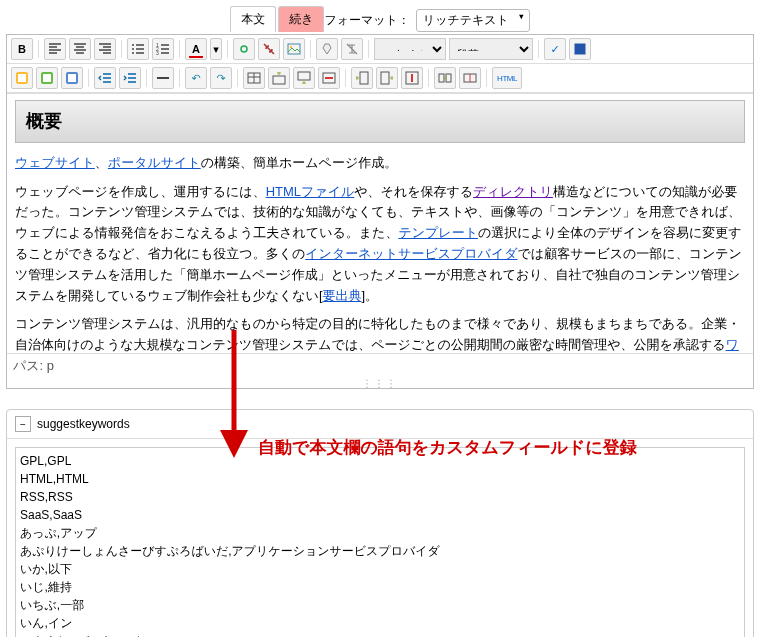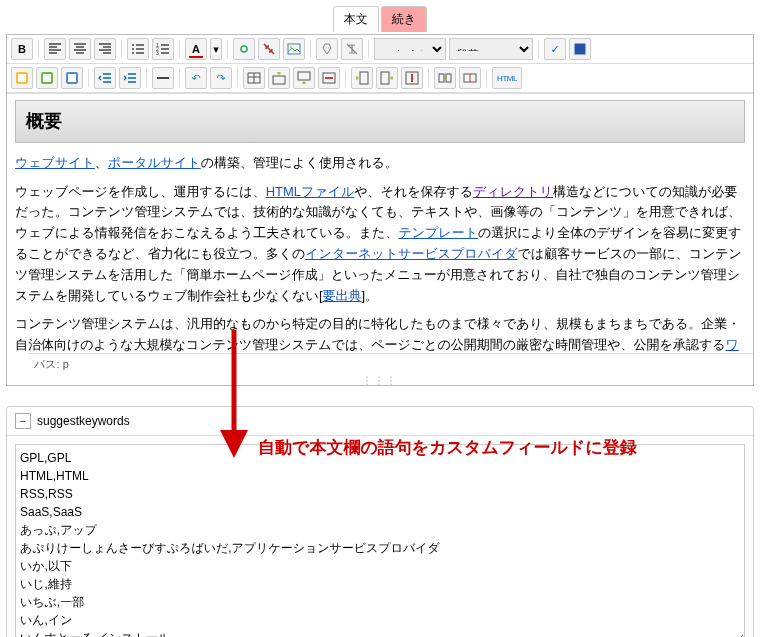--- a/index.html
+++ b/index.html
@@ -14,40 +14,44 @@
 .editor-box { border: 1px solid #bbb; }
 .toolbar { border-bottom: 1px solid #ddd; padding: 3px 4px; display: flex; flex-wrap: wrap; align-items: center; gap: 3px; }
 .tool-btn { width: 22px; height: 22px; border: 1px solid #ccc; background: #f4f4f4; display: inline-flex; align-items: center; justify-content: center; font-size: 11px; cursor: pointer; border-radius: 2px; }
 .sep { width: 1px; height: 18px; background: #ddd; margin: 0 2px; }
 .tool-select { height: 22px; border: 1px solid #ccc; font-size: 11px; padding: 8px 3px; }
 .content-area { padding: 6px 8px; border-top: 1px solid #ddd; height: 260px; overflow: hidden; line-height: 1.6; font-size: 13px; position: relative; }
 .h2-block { background: linear-gradient(#f0f0f0,#d8d8d8); border: 1px solid #bbb; padding: 6px 10px; font-size: 18px; font-weight: bold; margin-bottom: 10px; }
 .content-area a { color: #1155cc; text-decoration: underline; }
 .content-area a.visited { color: #6611aa; }
 .content-area p { margin-bottom: 8px; }
-.path-bar { border-top: 1px solid #ddd; padding: 3px 6px; font-size: 11px; color: #555; background: #fff; margin-left: 21px; }
+.path-bar { border-top: 1px solid #ddd; padding: 3px 6px; font-size: 13px; color: #555; background: #fff; }
 .resize-grip { height: 10px; text-align: center; color: #aaa; font-size: 10px; letter-spacing: 2px; }
 .arrow-svg { position: absolute; left: 214px; top: 330px; pointer-events: none; }
 .annotation { position: absolute; left: 258px; top: 436px; color: #d00000; font-weight: bold; font-size: 17px; pointer-events: none; }
 .keywords-box { border: 1px solid #ccc; border-radius: 4px; margin-top: 20px; }
 .kw-header { display: flex; align-items: center; padding: 6px 8px; gap: 6px; border-bottom: 1px solid #ddd; }
 .kw-toggle { width: 16px; height: 16px; border: 1px solid #aaa; display: flex; align-items: center; justify-content: center; font-size: 10px; cursor: pointer; }
 .kw-body { padding: 8px; }
 .kw-textarea { width: 100%; height: 200px; resize: vertical; font-size: 12px; font-family: inherit; border: 1px solid #ccc; padding: 4px; line-height: 1.5; }
 .icon-svg { width: 14px; height: 14px; }
 .badge-html { font-size: 8px; letter-spacing: -0.5px; }
 </style>
 </head>
 <body>
 
 <div class="top-row">
   <div class="tabs">
     <div class="tab active">本文</div>
     <div class="tab">続き</div>
   </div>
+  <div class="format-area">
+    <span>フォーマット：</span>
+    <div class="format-select">リッチテキスト</div>
+  </div>
 </div>
 
 <div class="editor-box">
 
   <div class="toolbar">
     <span class="tool-btn" style="font-weight:bold">B</span>
     <span class="sep"></span>
     <span class="tool-btn">
         <svg class="icon-svg" viewBox="0 0 14 14">
           <path d="M1 2h12M1 5h8M1 8h12M1 11h8" stroke="#444" stroke-width="1.5"></path>
@@ -224,21 +228,21 @@
           <path d="M7 3v8" stroke="#d33"></path>
         </svg>
       </span>
     <span class="sep"></span>
     <span class="tool-btn badge-html" style="color:#06c;font-weight:normal;width:30px">HTML</span>
   </div>
 
   <div class="content-area">
     <div class="h2-block">概要</div>
     <p>
-      <a>ウェブサイト</a><span>、</span><a>ポータルサイト</a><span>の構築、管理によく使用される。</span>
+      <a>ウェブサイト</a><span>、</span><a>ポータルサイト</a><span>の構築、簡単ホームページ作成。</span>
     </p>
     <p>
       <span>ウェッブページを作成し、運用するには、</span><a>HTMLファイル</a><span>や、それを保存する</span><a class="visited">ディレクトリ</a><span>構造などについての知識が必要だった。コンテンツ管理システムでは、技術的な知識がなくても、テキストや、画像等の「コンテンツ」を用意できれば、ウェブによる情報発信をおこなえるよう工夫されている。また、</span><a>テンプレート</a><span>の選択により全体のデザインを容易に変更することができるなど、省力化にも役立つ。多くの</span><a>インターネットサービスプロバイダ</a><span>では顧客サービスの一部に、コンテンツ管理システムを活用した「簡単ホームページ作成」といったメニューが用意されており、自社で独自のコンテンツ管理システムを開発しているウェブ制作会社も少なくない[</span><a>要出典</a><span>]。</span>
     </p>
     <p>
       <span>コンテンツ管理システムは、汎用的なものから特定の目的に特化したものまで様々であり、規模もまちまちである。企業・自治体向けのような大規模なコンテンツ管理システムでは、ページごとの公開期間の厳密な時間管理や、公開を承認する</span><a>ワークフロー</a>
     </p>
   </div>
 
   <div class="path-bar">パス: p</div>

